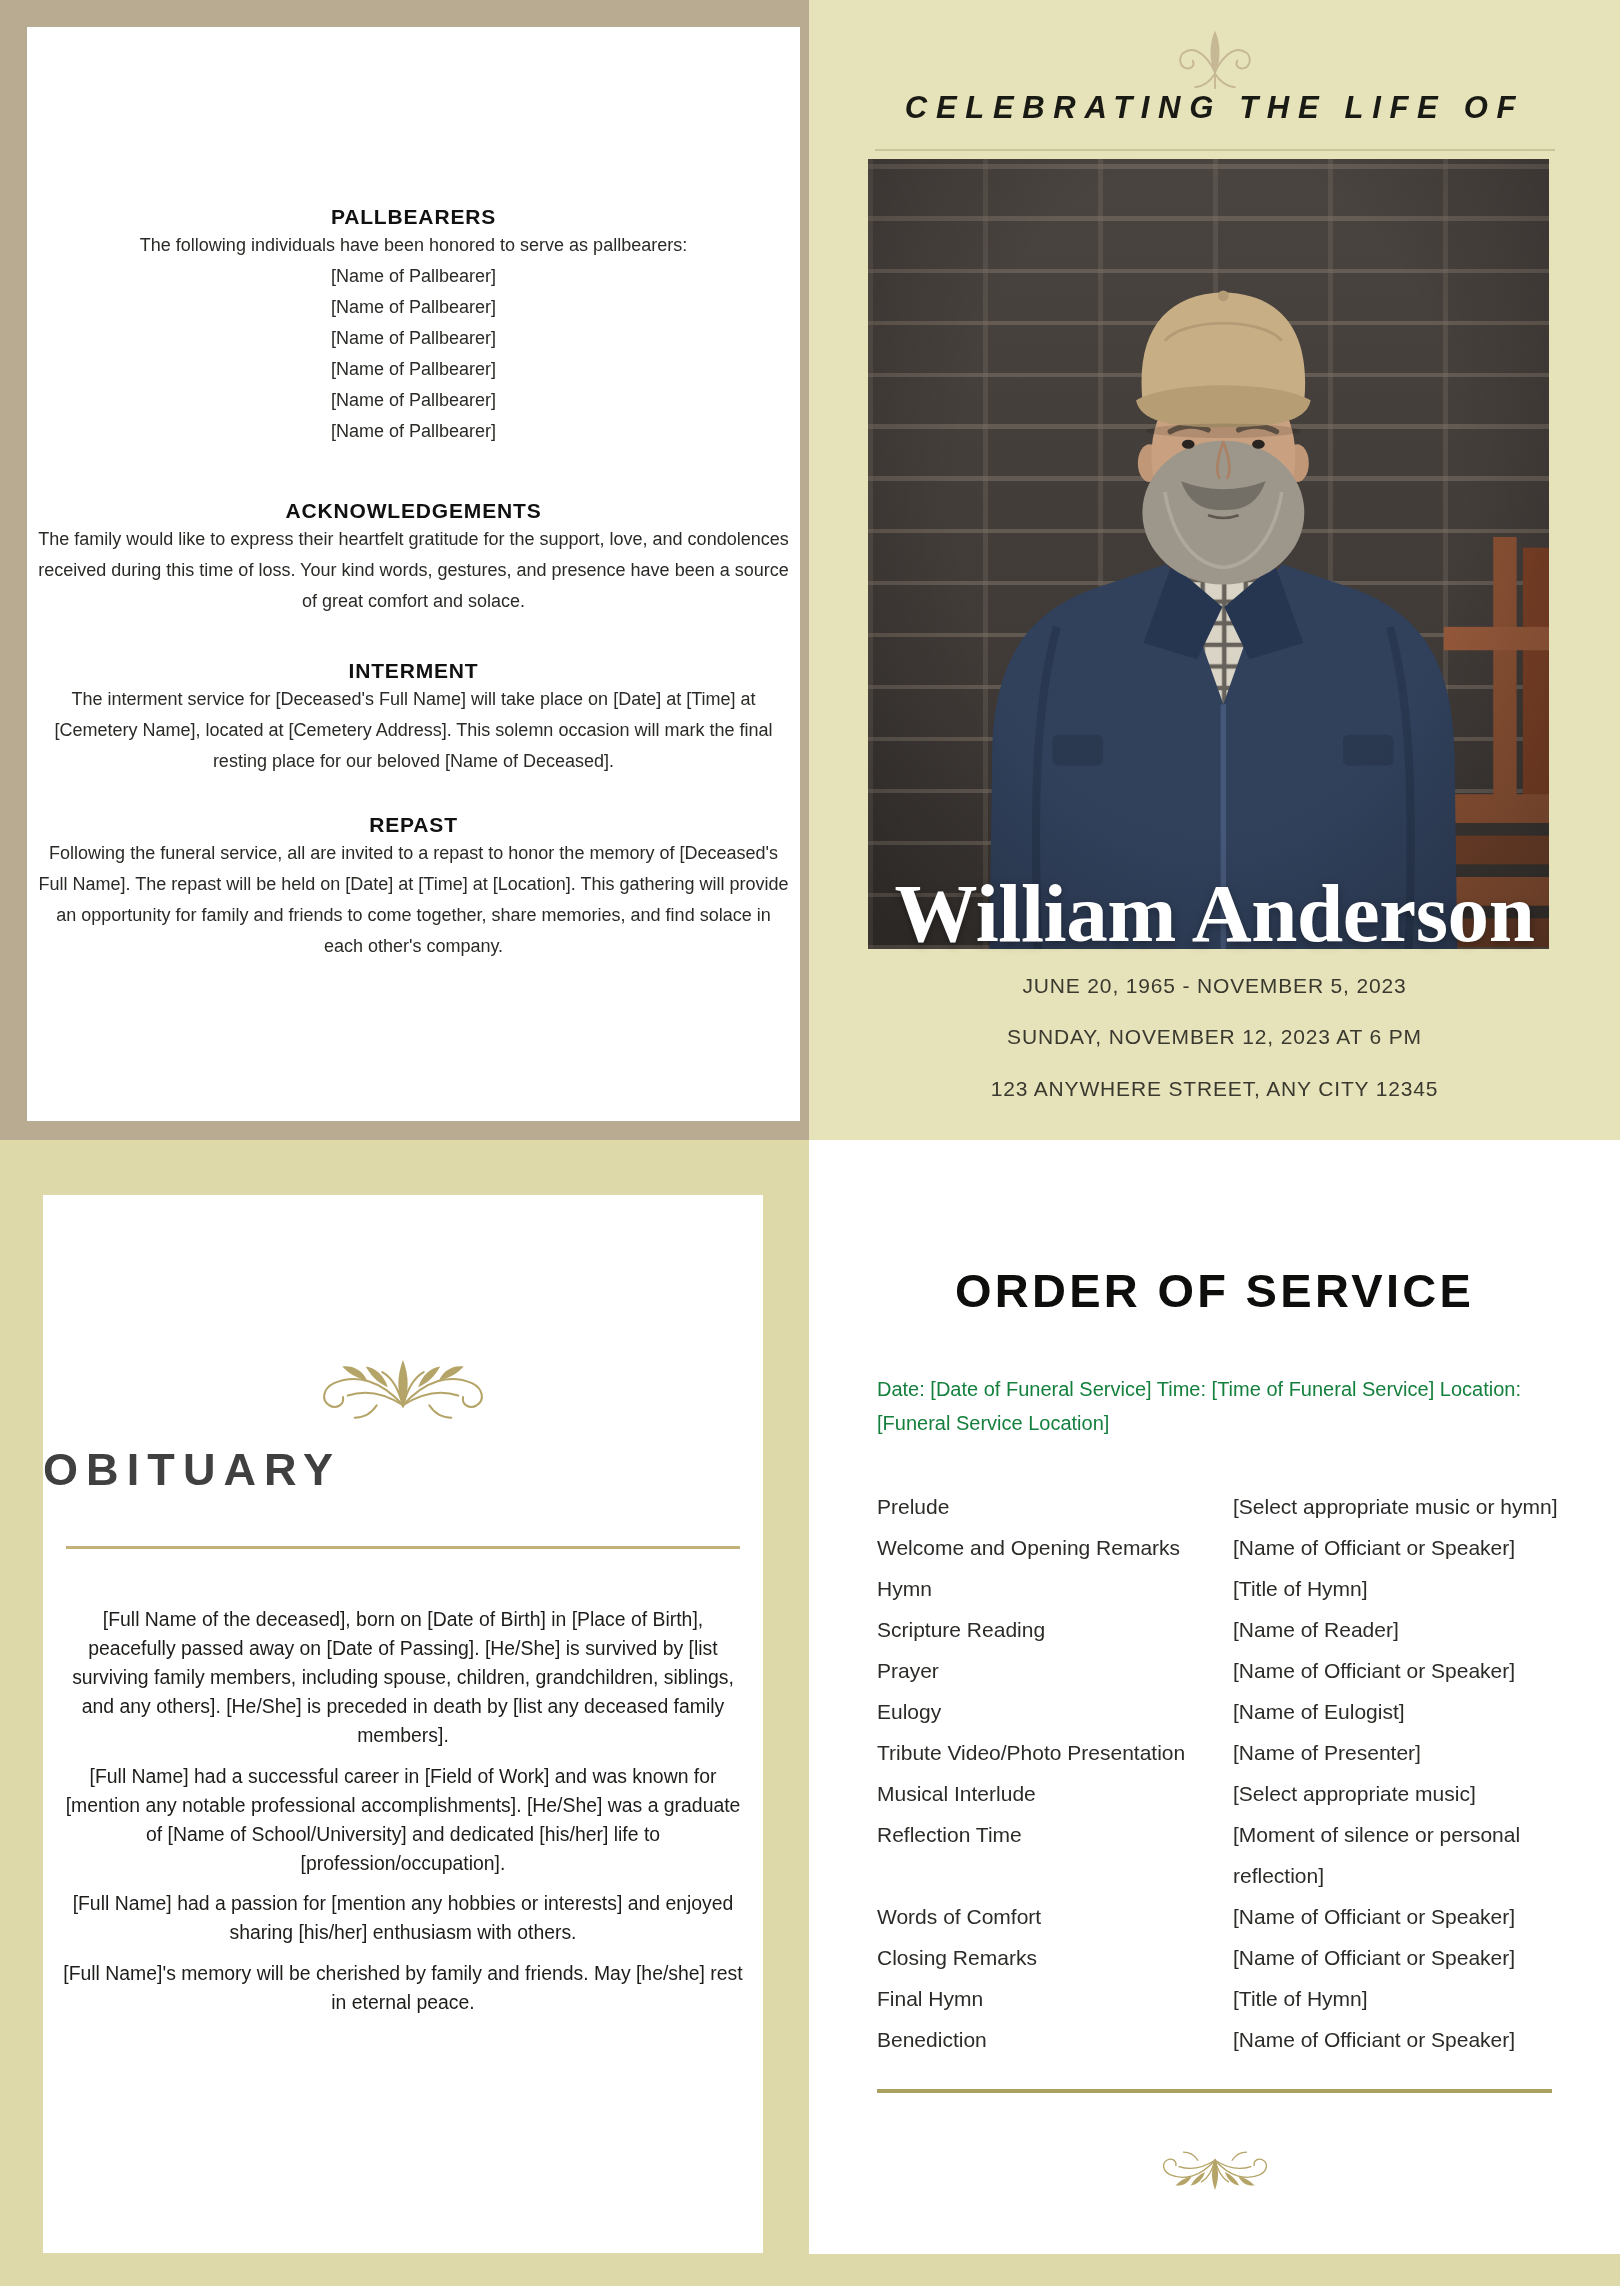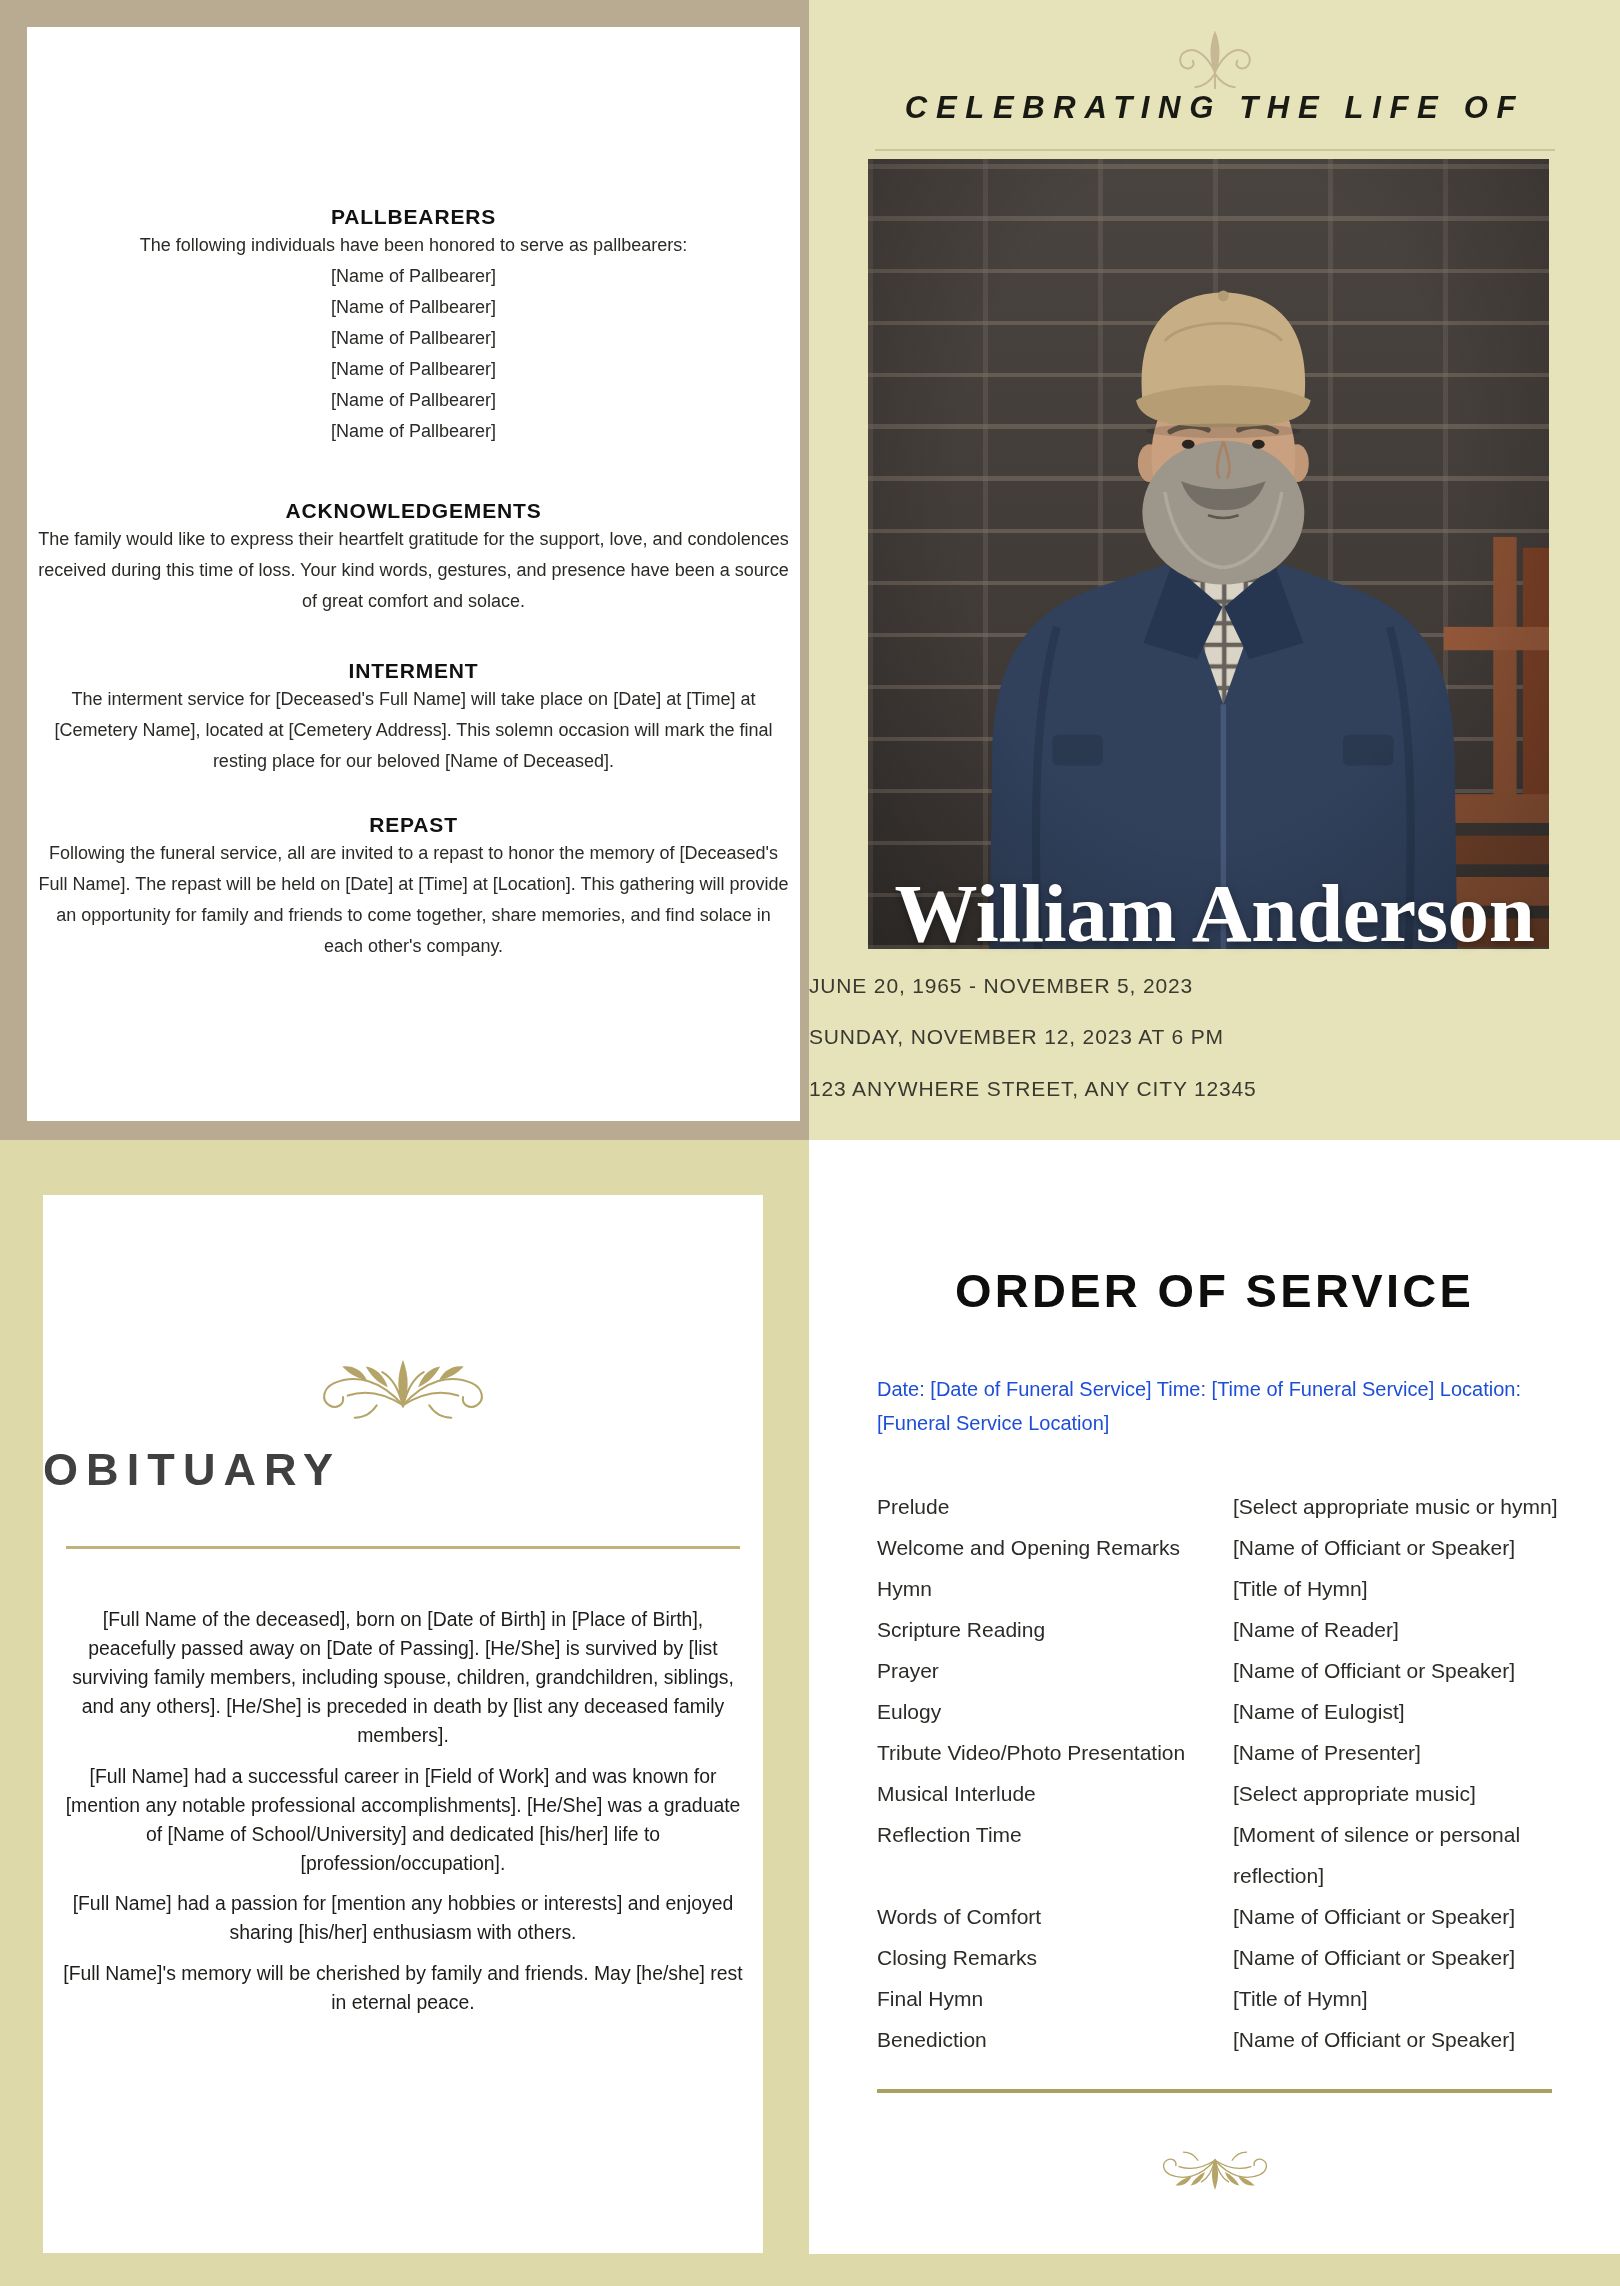--- a/index.html
+++ b/index.html
@@ -37,42 +37,42 @@
     background-image:
       repeating-linear-gradient(0deg, rgba(125,113,102,.55) 0 4.5px, rgba(0,0,0,0) 4.5px 52px),
       repeating-linear-gradient(90deg, rgba(125,113,102,.30) 0 4.5px, rgba(0,0,0,0) 4.5px 115px),
       linear-gradient(180deg,#4a4440,#3a3532);}
   #portrait .vignette{position:absolute;inset:0;
     background:radial-gradient(ellipse at 50% 42%, rgba(0,0,0,0) 52%, rgba(0,0,0,.28) 100%);}
   #deceased-name{position:absolute;left:0;right:0;top:866px;text-align:center;z-index:3;
     font-family:"Liberation Serif","DejaVu Serif",serif;font-weight:bold;
     font-size:83px;line-height:95px;color:#ffffff;letter-spacing:-.005em;
     text-shadow:0 2.7px 9px rgba(0,0,0,.35);}
-  .front-line{position:absolute;left:0;right:0;color:#3a392f;
+  .front-line{position:absolute;left:0;right:0;text-align:center;color:#3a392f;
     font-size:21px;letter-spacing:.04em;line-height:27px;}
   #life-dates{top:972px;}
   #service-datetime{top:1023px;}
   #service-address{top:1075px;}
 
   
   #obituary-card{position:absolute;left:43px;top:55px;width:720px;height:1058px;background:#fff;}
   #obituary-flourish{position:absolute;left:50%;top:155px;transform:translateX(-50%);
     width:207px;height:76px;color:#b5a468;}
   #obituary-title{position:absolute;left:0;right:0;top:250px;text-align:left;
     font-size:45px;font-weight:bold;letter-spacing:.18em;color:#404040;line-height:50px;}
   #obituary-divider{position:absolute;left:23.4px;right:23.4px;top:351px;height:2.7px;background:#c2b178;}
   #obituary-paragraphs{position:absolute;left:20px;right:20px;top:410px;text-align:center;
     color:#1d1d1a;font-size:19.4px;line-height:29px;}
   .ob-p{margin:0 0 11.7px 0;}
 
   
   #order-title{position:absolute;left:0;right:0;top:124px;text-align:center;
     font-size:47px;font-weight:bold;letter-spacing:.07em;color:#0e0e0c;line-height:54px;}
   #service-details{position:absolute;left:68px;top:232px;width:693px;
-    font-size:20px;line-height:34px;color:#1d4ed8;}
+    font-size:20px;line-height:34px;color:#15803d;}
   #order-list{position:absolute;left:68px;top:346px;width:684px;}
   .os-row{position:relative;}
   .os-label{position:absolute;left:0;top:0;white-space:nowrap;
     font-size:21px;line-height:41px;color:#2b2b27;}
   .os-value{margin-left:356px;width:335px;font-size:21px;line-height:41px;color:#2b2b27;}
   #order-divider{position:absolute;left:68px;top:949px;width:675px;height:3.6px;background:#a9a160;}
   #closing-ornament{position:absolute;left:50%;top:992px;transform:translateX(-50%);
     width:135px;height:79px;color:#b5a468;}
 
   svg{display:block;width:100%;height:100%;}

